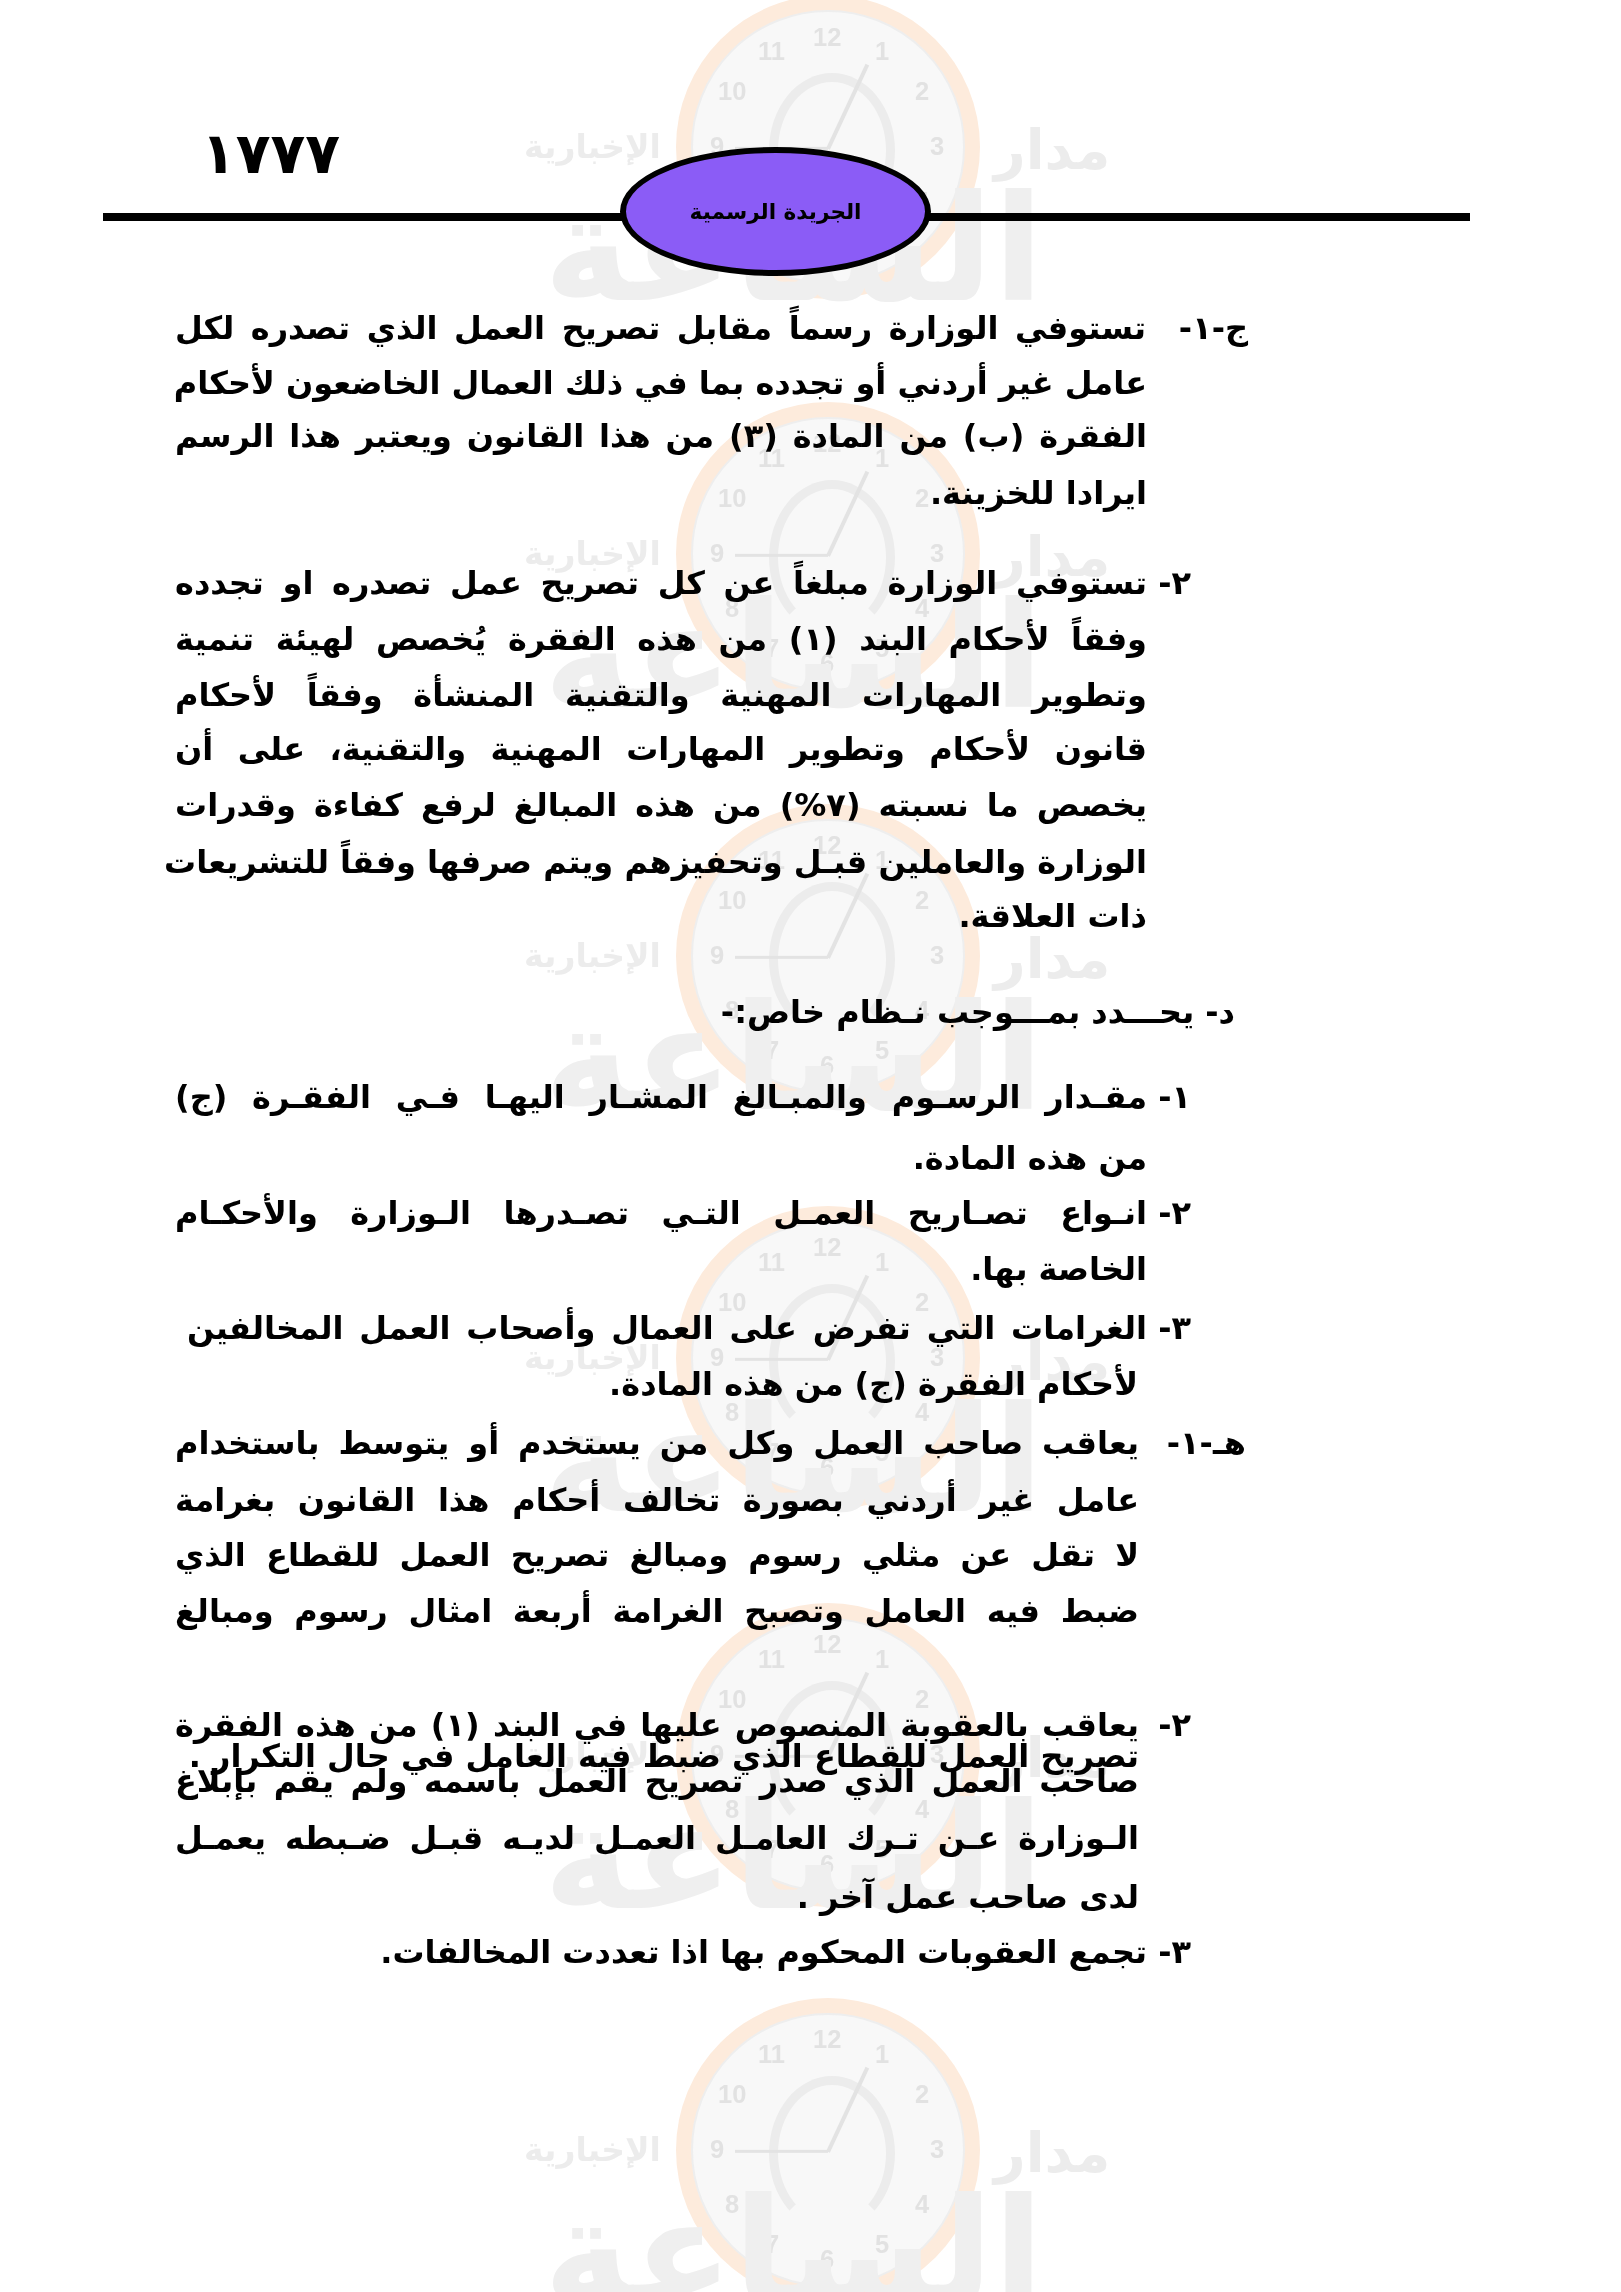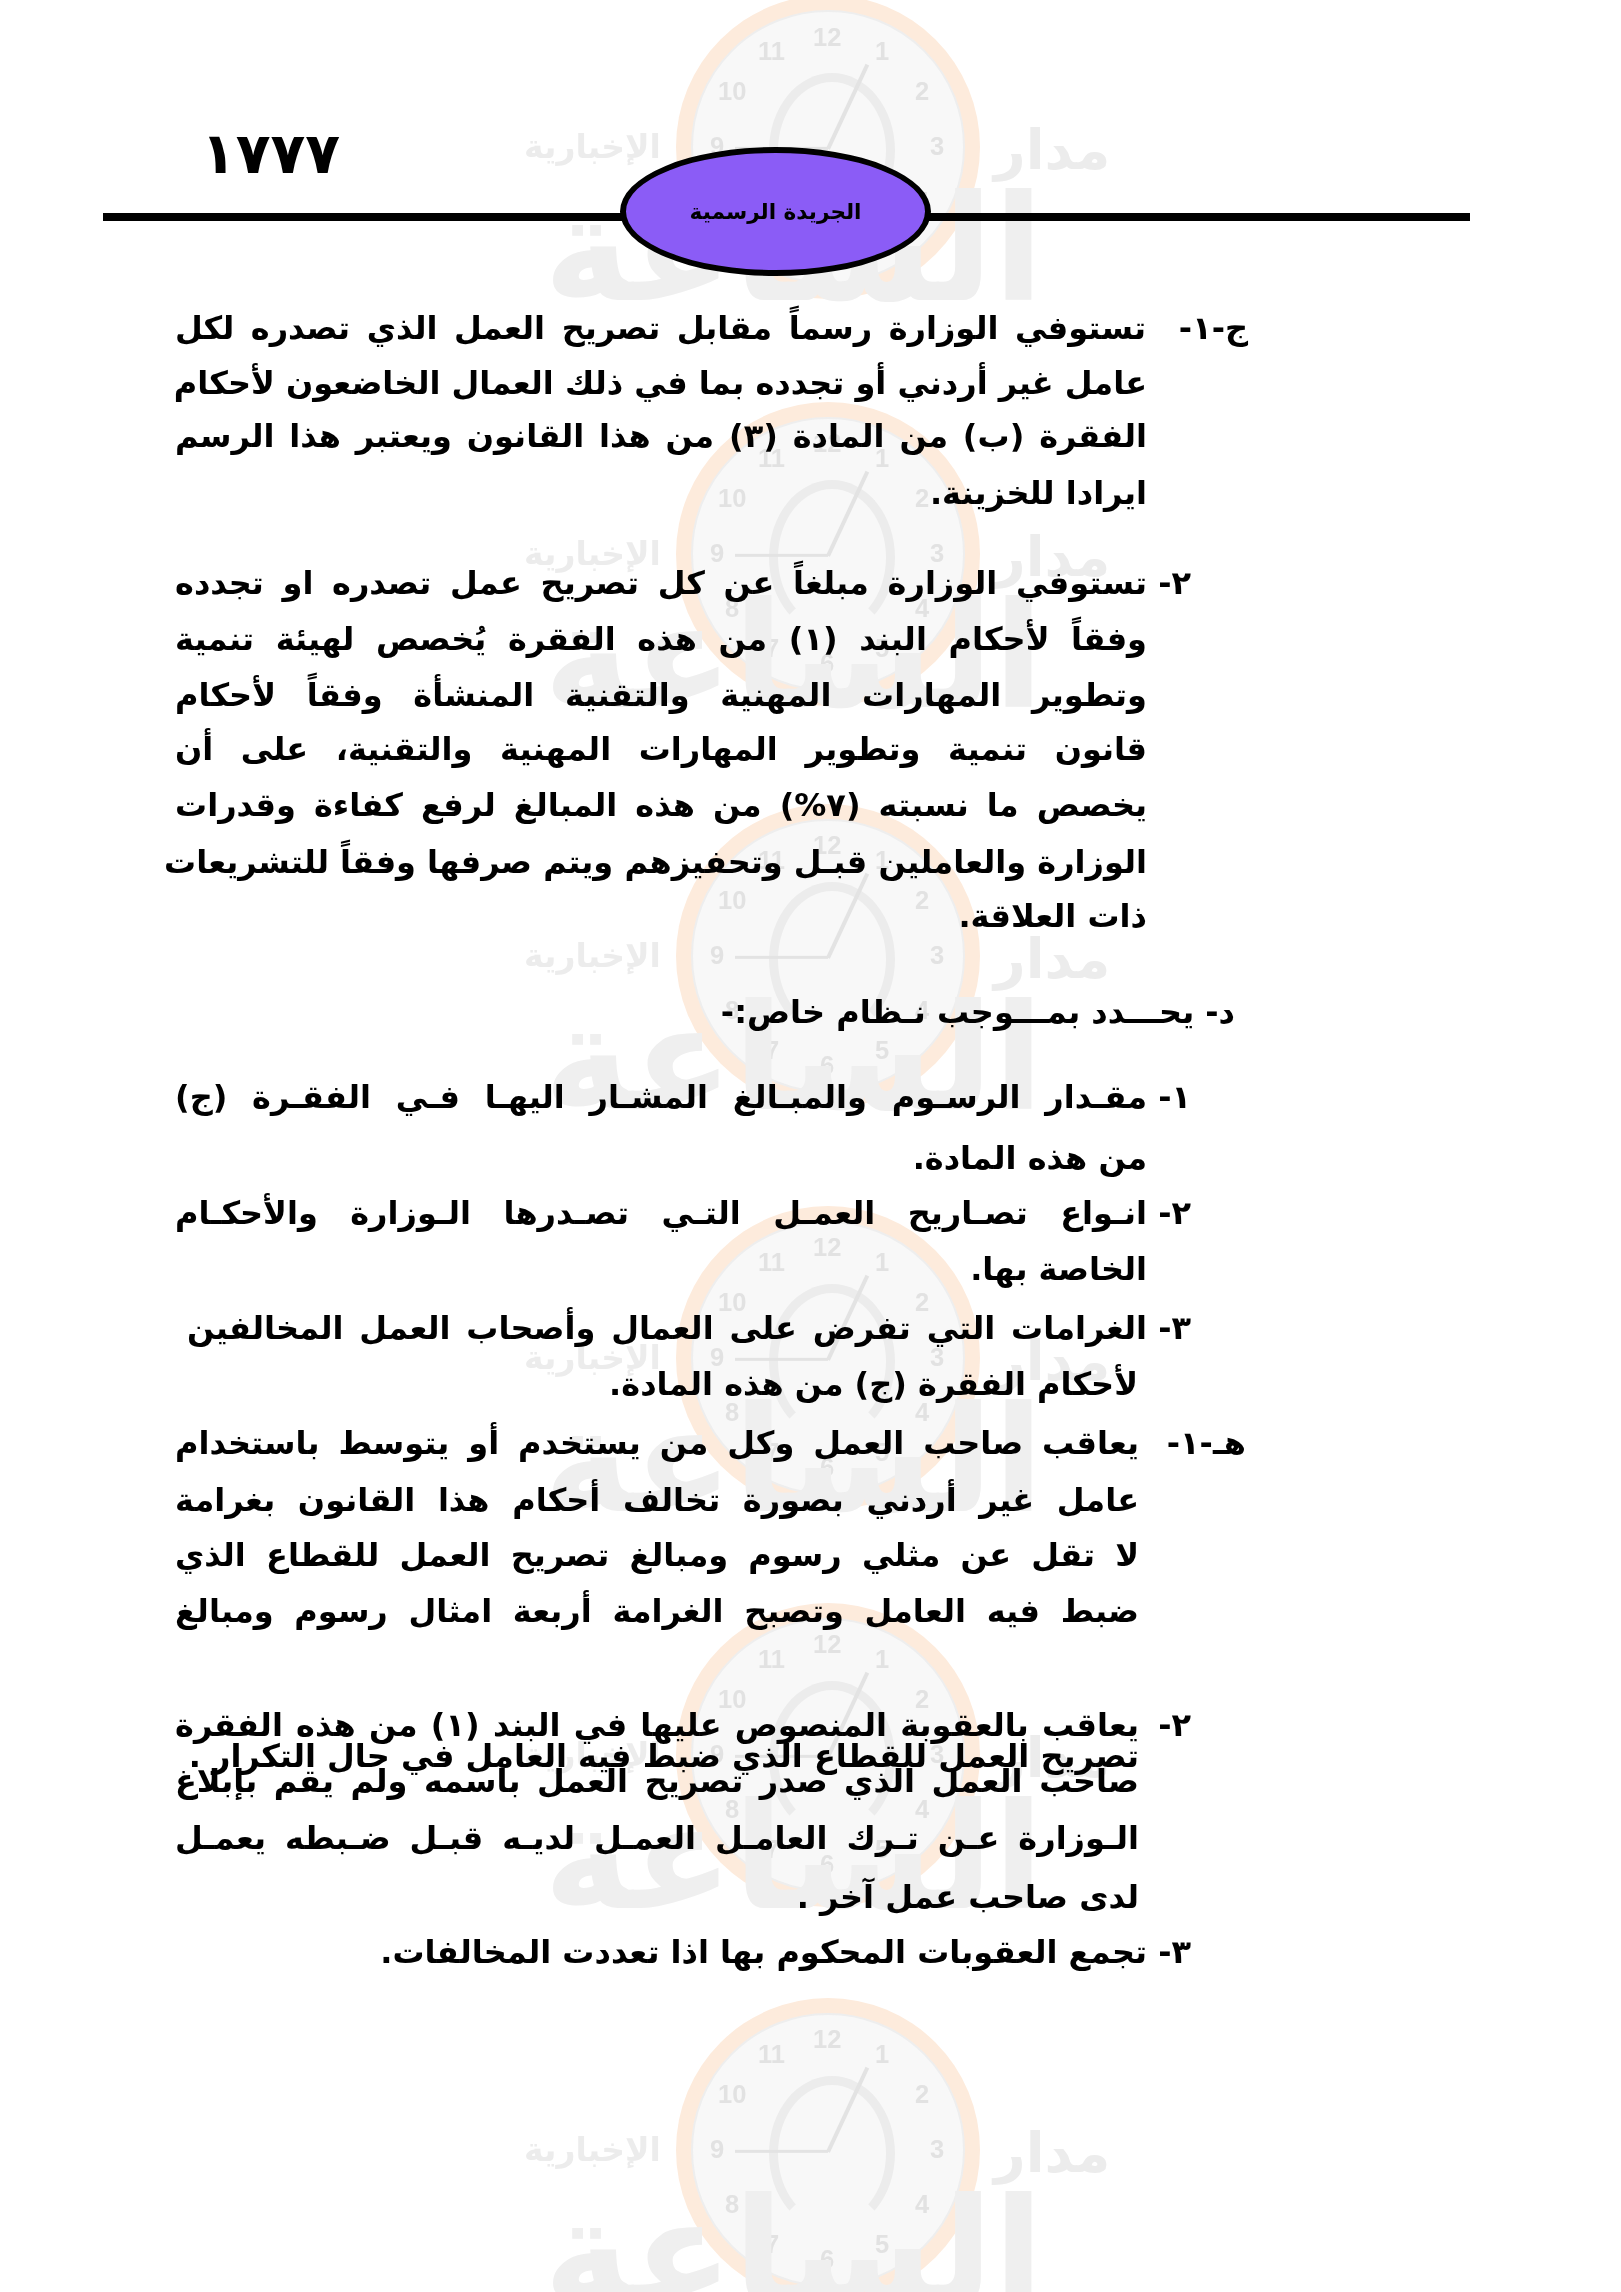--- a/index.html
+++ b/index.html
@@ -178,21 +178,21 @@
 <div class="line" style="right:373px; top:330px;">ج-١-</div>
 <div class="line just" style="right:475px; left:175px; top:330px;">تستوفي الوزارة رسماً مقابل تصريح العمل الذي تصدره لكل</div>
 <div class="line just" style="right:474px; left:175px; top:385px;">عامل غير أردني أو تجدده بما في ذلك العمال الخاضعون لأحكام</div>
 <div class="line just" style="right:474px; left:175px; top:438px;">الفقرة (ب) من المادة (٣) من هذا القانون ويعتبر هذا الرسم</div>
 <div class="line" style="right:474px; top:495px;">ايرادا للخزينة.</div>
 
 <div class="line" style="right:430px; top:585px;">٢-</div>
 <div class="line just" style="right:474px; left:175px; top:585px;">تستوفي الوزارة مبلغاً عن كل تصريح عمل تصدره او تجدده</div>
 <div class="line just" style="right:474px; left:175px; top:641px;">وفقاً لأحكام البند (١) من هذه الفقرة يُخصص لهيئة تنمية</div>
 <div class="line just" style="right:474px; left:175px; top:697px;">وتطوير المهارات المهنية والتقنية المنشأة وفقاً لأحكام</div>
-<div class="line just" style="right:474px; left:175px; top:751px;">قانون تنمية وتطوير المهارات المهنية والتقنية، على أن</div>
+<div class="line just" style="right:474px; left:175px; top:751px;">قانون لأحكام وتطوير المهارات المهنية والتقنية، على أن</div>
 <div class="line just" style="right:474px; left:175px; top:807px;">يخصص ما نسبته (٧%) من هذه المبالغ لرفع كفاءة وقدرات</div>
 <div class="line just" style="right:474px; left:175px; top:864px;">الوزارة والعاملين قبـل وتحفيزهم ويتم صرفها وفقاً للتشريعات</div>
 <div class="line" style="right:474px; top:918px;">ذات العلاقة.</div>
 
 <div class="line" style="right:386px; top:1014px;">د- يحـــدد بمـــوجب نـظام خاص:-</div>
 
 <div class="line" style="right:430px; top:1099px;">١-</div>
 <div class="line just" style="right:474px; left:175px; top:1099px;">مقـدار الرسـوم والمبـالغ المشـار اليهـا فـي الفقـرة (ج)</div>
 <div class="line" style="right:474px; top:1160px;">من هذه المادة.</div>
 

